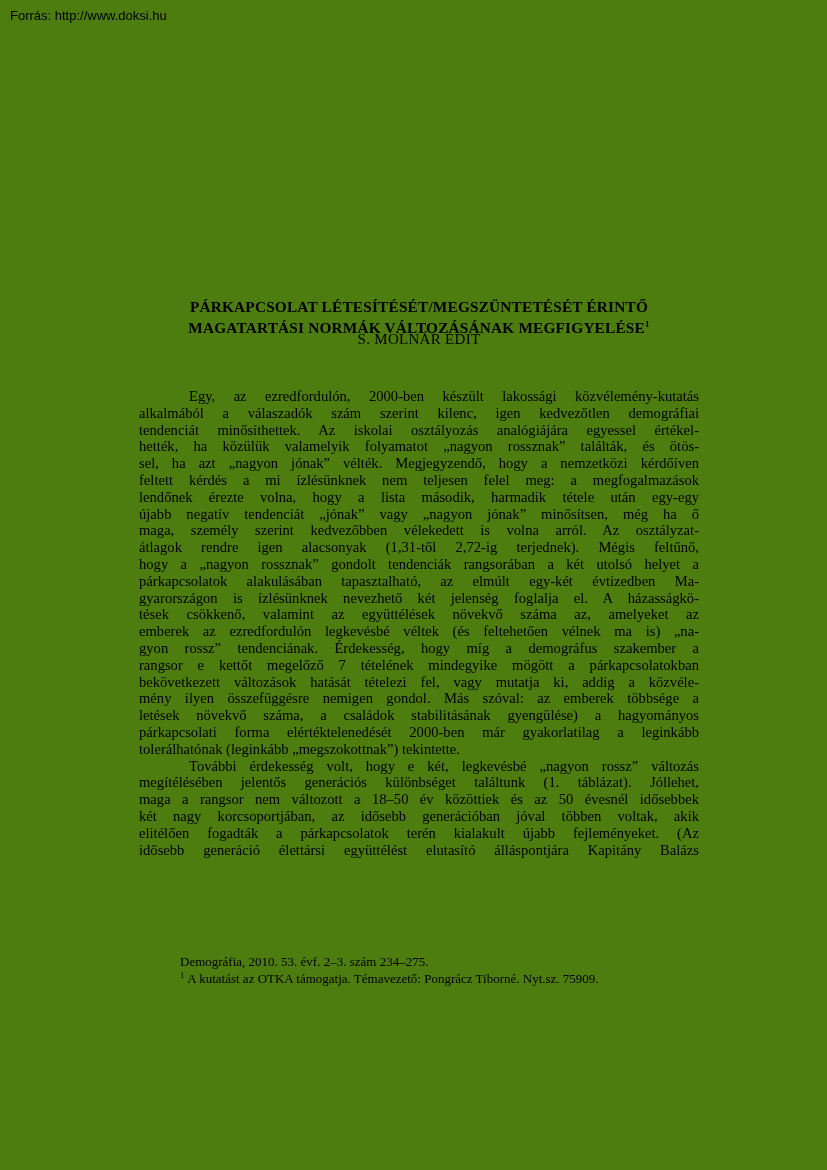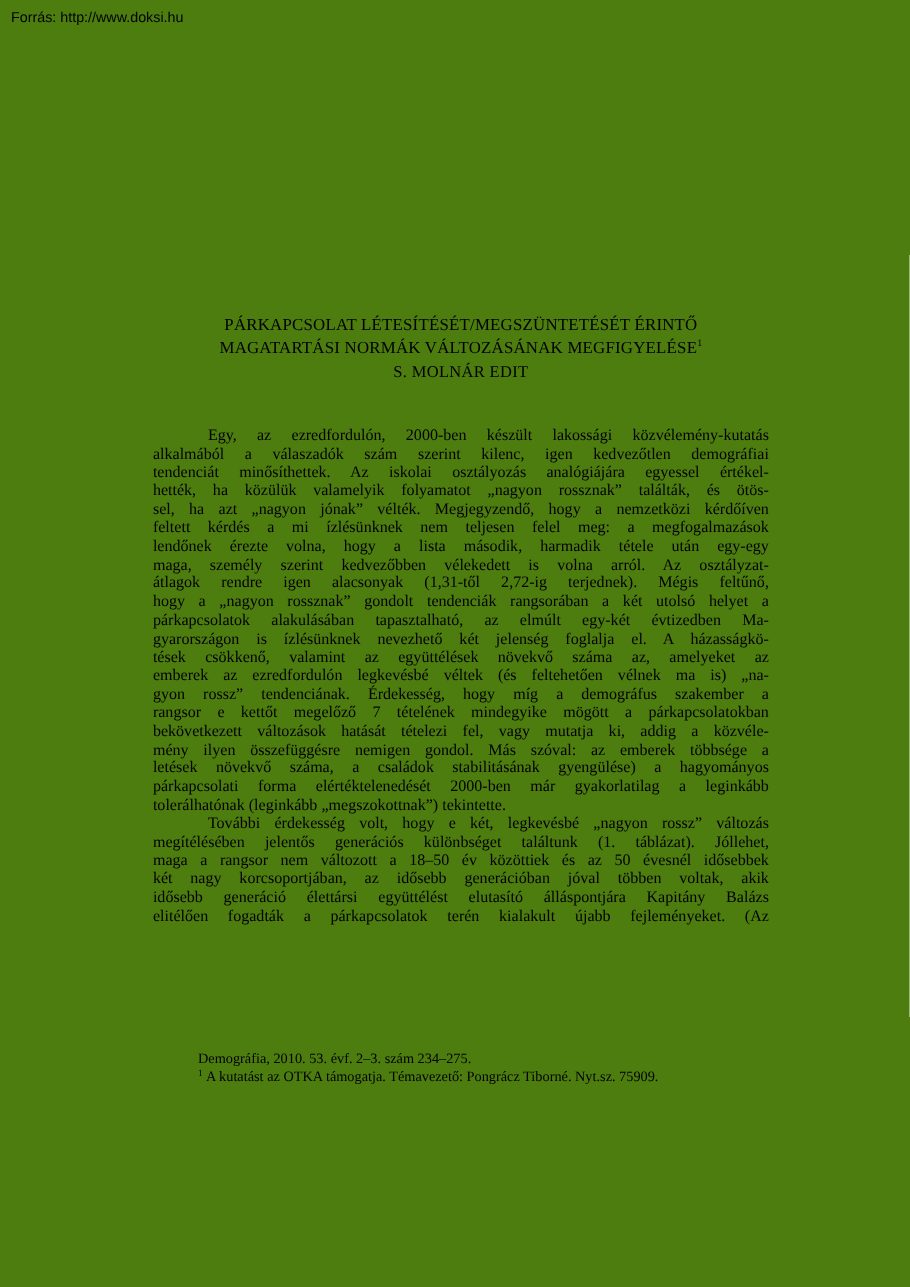--- a/index.html
+++ b/index.html
@@ -17,24 +17,24 @@
     left: 10px;
     top: 8px;
     font-family: "Liberation Sans", sans-serif;
     font-size: 13px;
     color: #000000;
     white-space: nowrap;
   }
   .title-block {
     position: absolute;
     left: 139px;
-    top: 285px;
+    top: 296px;
     width: 560px;
     text-align: center;
-    font-weight: normal;
+    font-weight: bold;
     font-size: 15.3px;
     line-height: 21px;
     letter-spacing: 0.2px;
   }
   .title-block sup {
     font-size: 9px;
     vertical-align: super;
     line-height: 0;
   }
   .author-line {
@@ -107,42 +107,43 @@
 
   <div class="article-body">
       <div class="para">
         <div class="line first">Egy, az ezredfordulón, 2000-ben készült lakossági közvélemény-kutatás</div>
         <div class="line">alkalmából a válaszadók szám szerint kilenc, igen kedvezőtlen demográfiai</div>
         <div class="line">tendenciát minősíthettek. Az iskolai osztályozás analógiájára egyessel értékel-</div>
         <div class="line">hették, ha közülük valamelyik folyamatot „nagyon rossznak” találták, és ötös-</div>
         <div class="line">sel, ha azt „nagyon jónak” vélték. Megjegyzendő, hogy a nemzetközi kérdőíven</div>
         <div class="line">feltett kérdés a mi ízlésünknek nem teljesen felel meg: a megfogalmazások</div>
         <div class="line">lendőnek érezte volna, hogy a lista második, harmadik tétele után egy-egy</div>
+        <div class="line">újabb negatív tendenciát „jónak” vagy „nagyon jónak” minősítsen, még ha ő</div>
         <div class="line">maga, személy szerint kedvezőbben vélekedett is volna arról. Az osztályzat-</div>
         <div class="line">átlagok rendre igen alacsonyak (1,31-től 2,72-ig terjednek). Mégis feltűnő,</div>
         <div class="line">hogy a „nagyon rossznak” gondolt tendenciák rangsorában a két utolsó helyet a</div>
         <div class="line">párkapcsolatok alakulásában tapasztalható, az elmúlt egy-két évtizedben Ma-</div>
         <div class="line">gyarországon is ízlésünknek nevezhető két jelenség foglalja el. A házasságkö-</div>
         <div class="line">tések csökkenő, valamint az együttélések növekvő száma az, amelyeket az</div>
         <div class="line">emberek az ezredfordulón legkevésbé véltek (és feltehetően vélnek ma is) „na-</div>
         <div class="line">gyon rossz” tendenciának. Érdekesség, hogy míg a demográfus szakember a</div>
         <div class="line">rangsor e kettőt megelőző 7 tételének mindegyike mögött a párkapcsolatokban</div>
         <div class="line">bekövetkezett változások hatását tételezi fel, vagy mutatja ki, addig a közvéle-</div>
         <div class="line">mény ilyen összefüggésre nemigen gondol. Más szóval: az emberek többsége a</div>
         <div class="line">letések növekvő száma, a családok stabilitásának gyengülése) a hagyományos</div>
         <div class="line">párkapcsolati forma elértéktelenedését 2000-ben már gyakorlatilag a leginkább</div>
         <div class="line last">tolerálhatónak (leginkább „megszokottnak”) tekintette.</div>
       </div>
       <div class="para">
         <div class="line first">További érdekesség volt, hogy e két, legkevésbé „nagyon rossz” változás</div>
         <div class="line">megítélésében jelentős generációs különbséget találtunk (1. táblázat). Jóllehet,</div>
         <div class="line">maga a rangsor nem változott a 18–50 év közöttiek és az 50 évesnél idősebbek</div>
         <div class="line">két nagy korcsoportjában, az idősebb generációban jóval többen voltak, akik</div>
+        <div class="line">elitélően fogadták a párkapcsolatok terén kialakult újabb fejleményeket. (Az</div>
         <div class="line">idősebb generáció élettársi együttélést elutasító álláspontjára Kapitány Balázs</div>
-        <div class="line">elitélően fogadták a párkapcsolatok terén kialakult újabb fejleményeket. (Az</div>
       </div>
     </div>
 
   <div class="footnote">
     <sup>1</sup><span>A kutatást az OTKA támogatja. Témavezető: Pongrácz Tiborné. Nyt.sz. 75909.</span>
   </div>
 
   <div class="journal-line">Demográfia, 2010. 53. évf. 2–3. szám 234–275.</div>
 
 </div>

